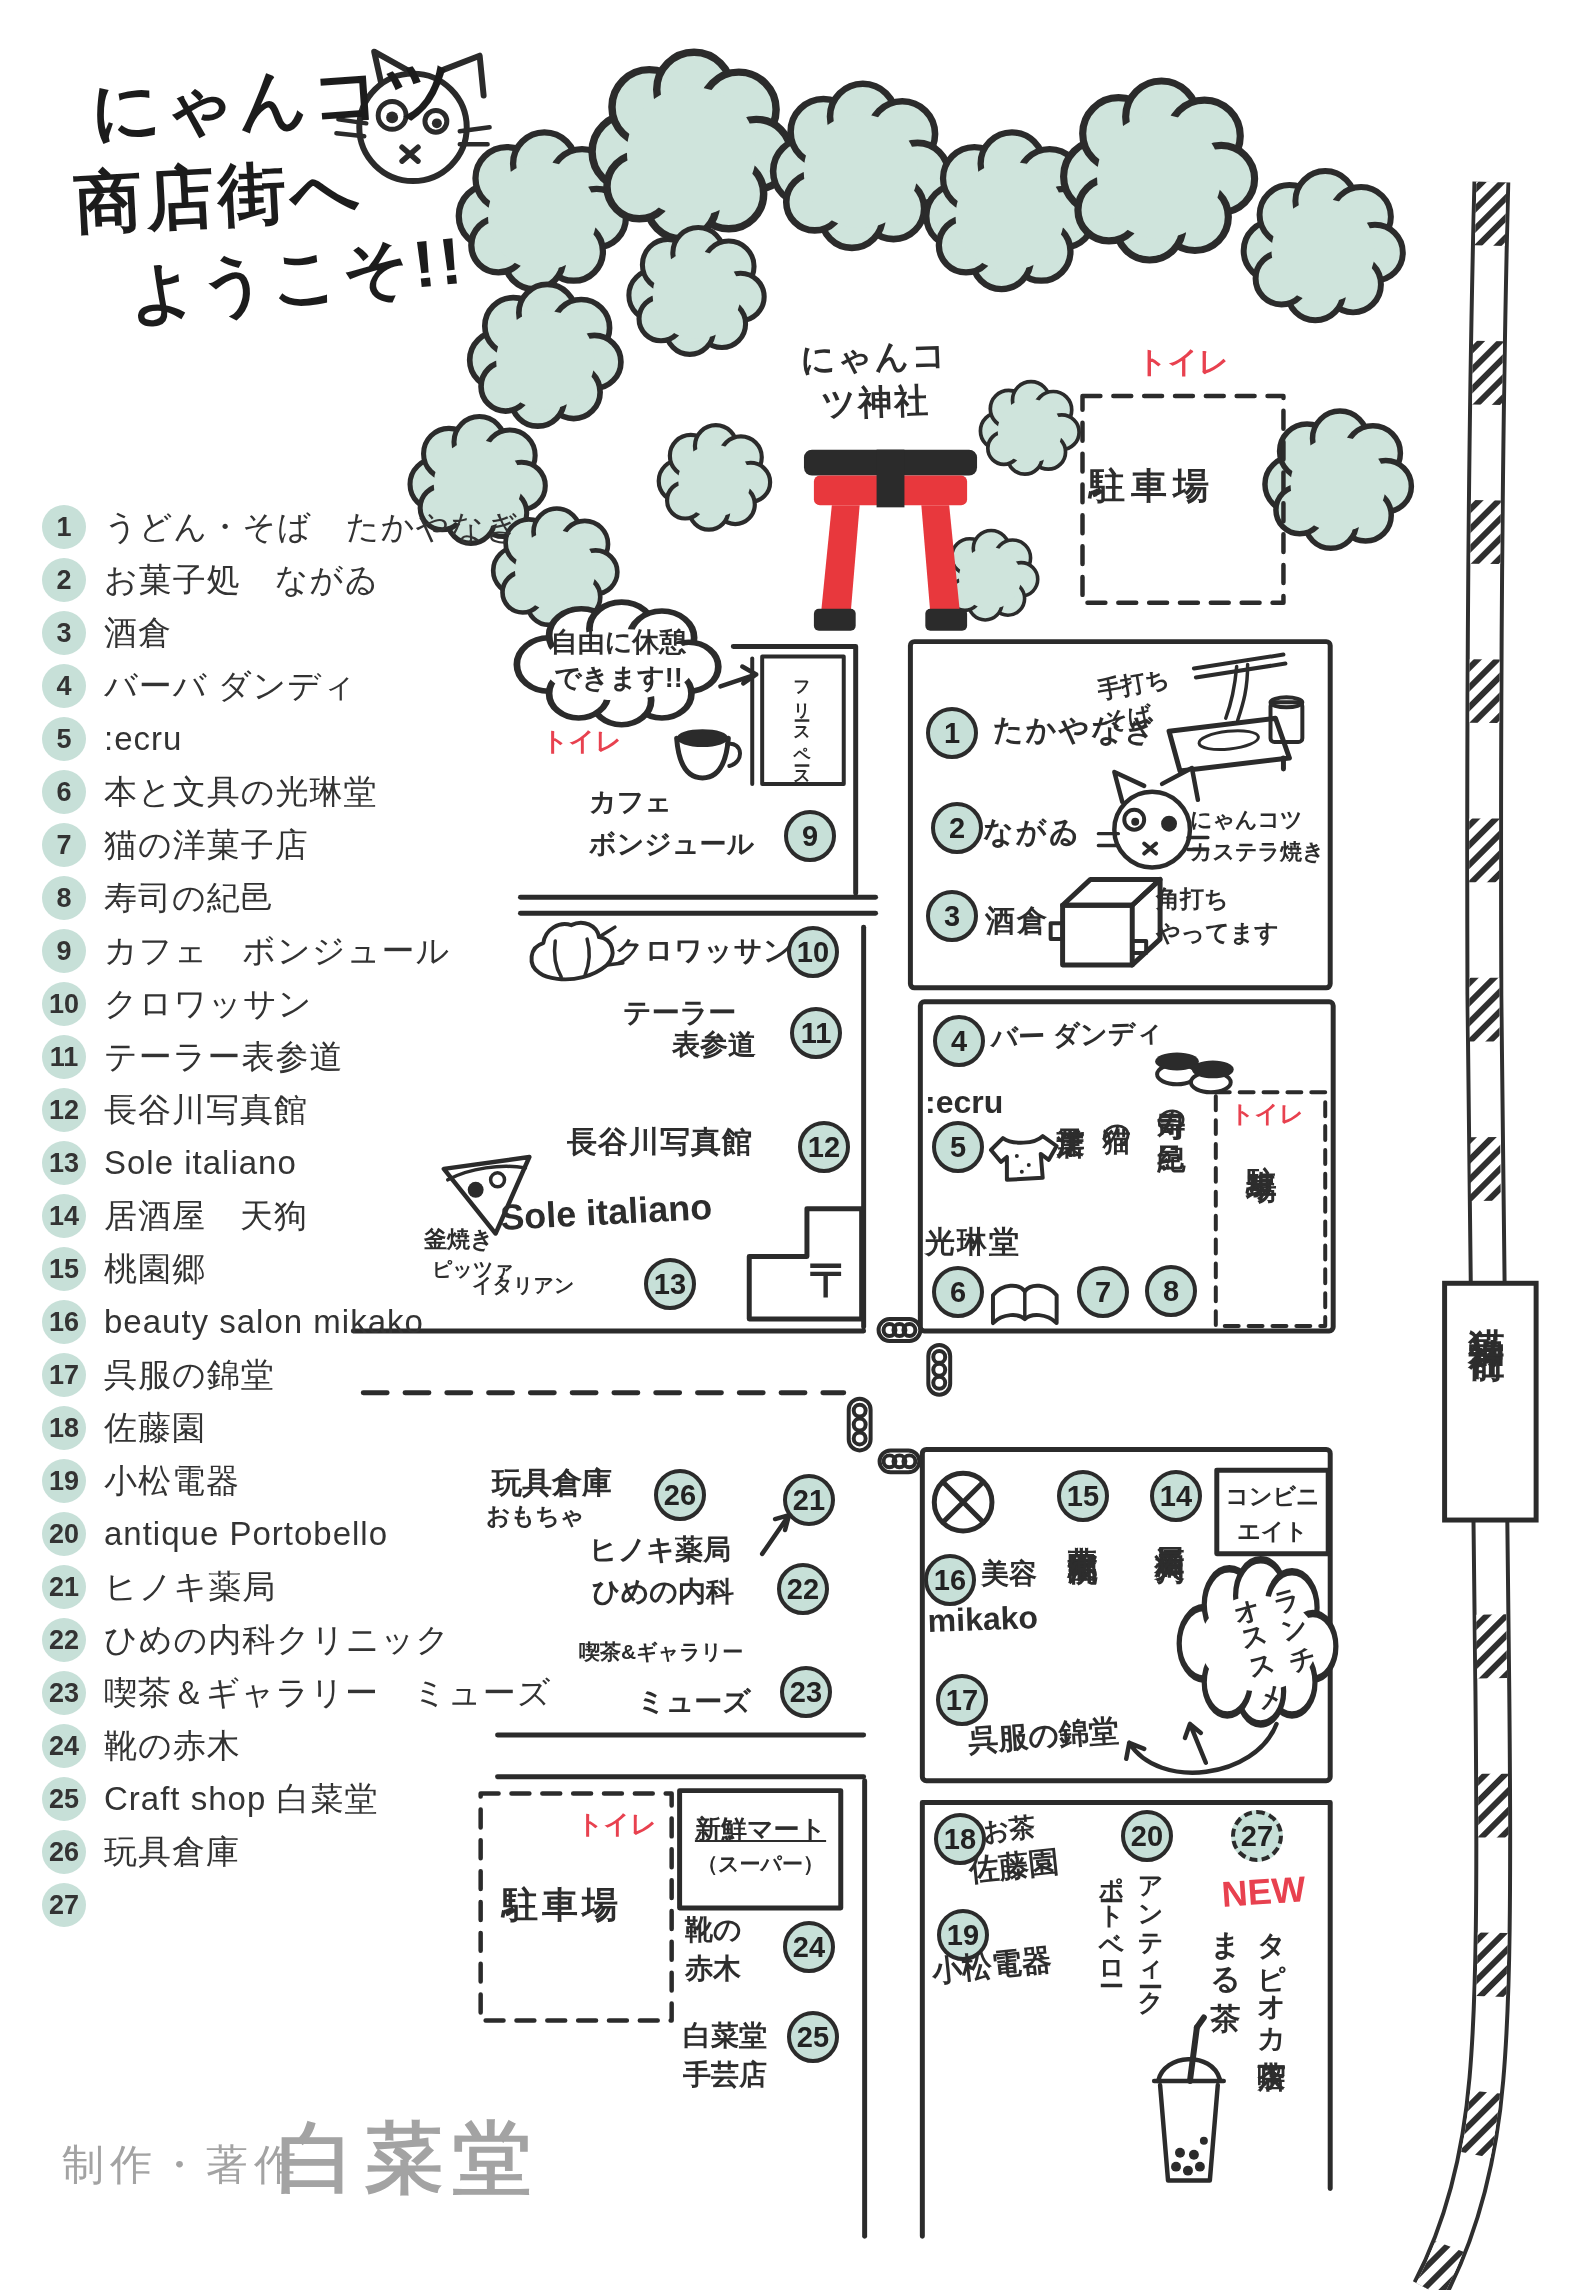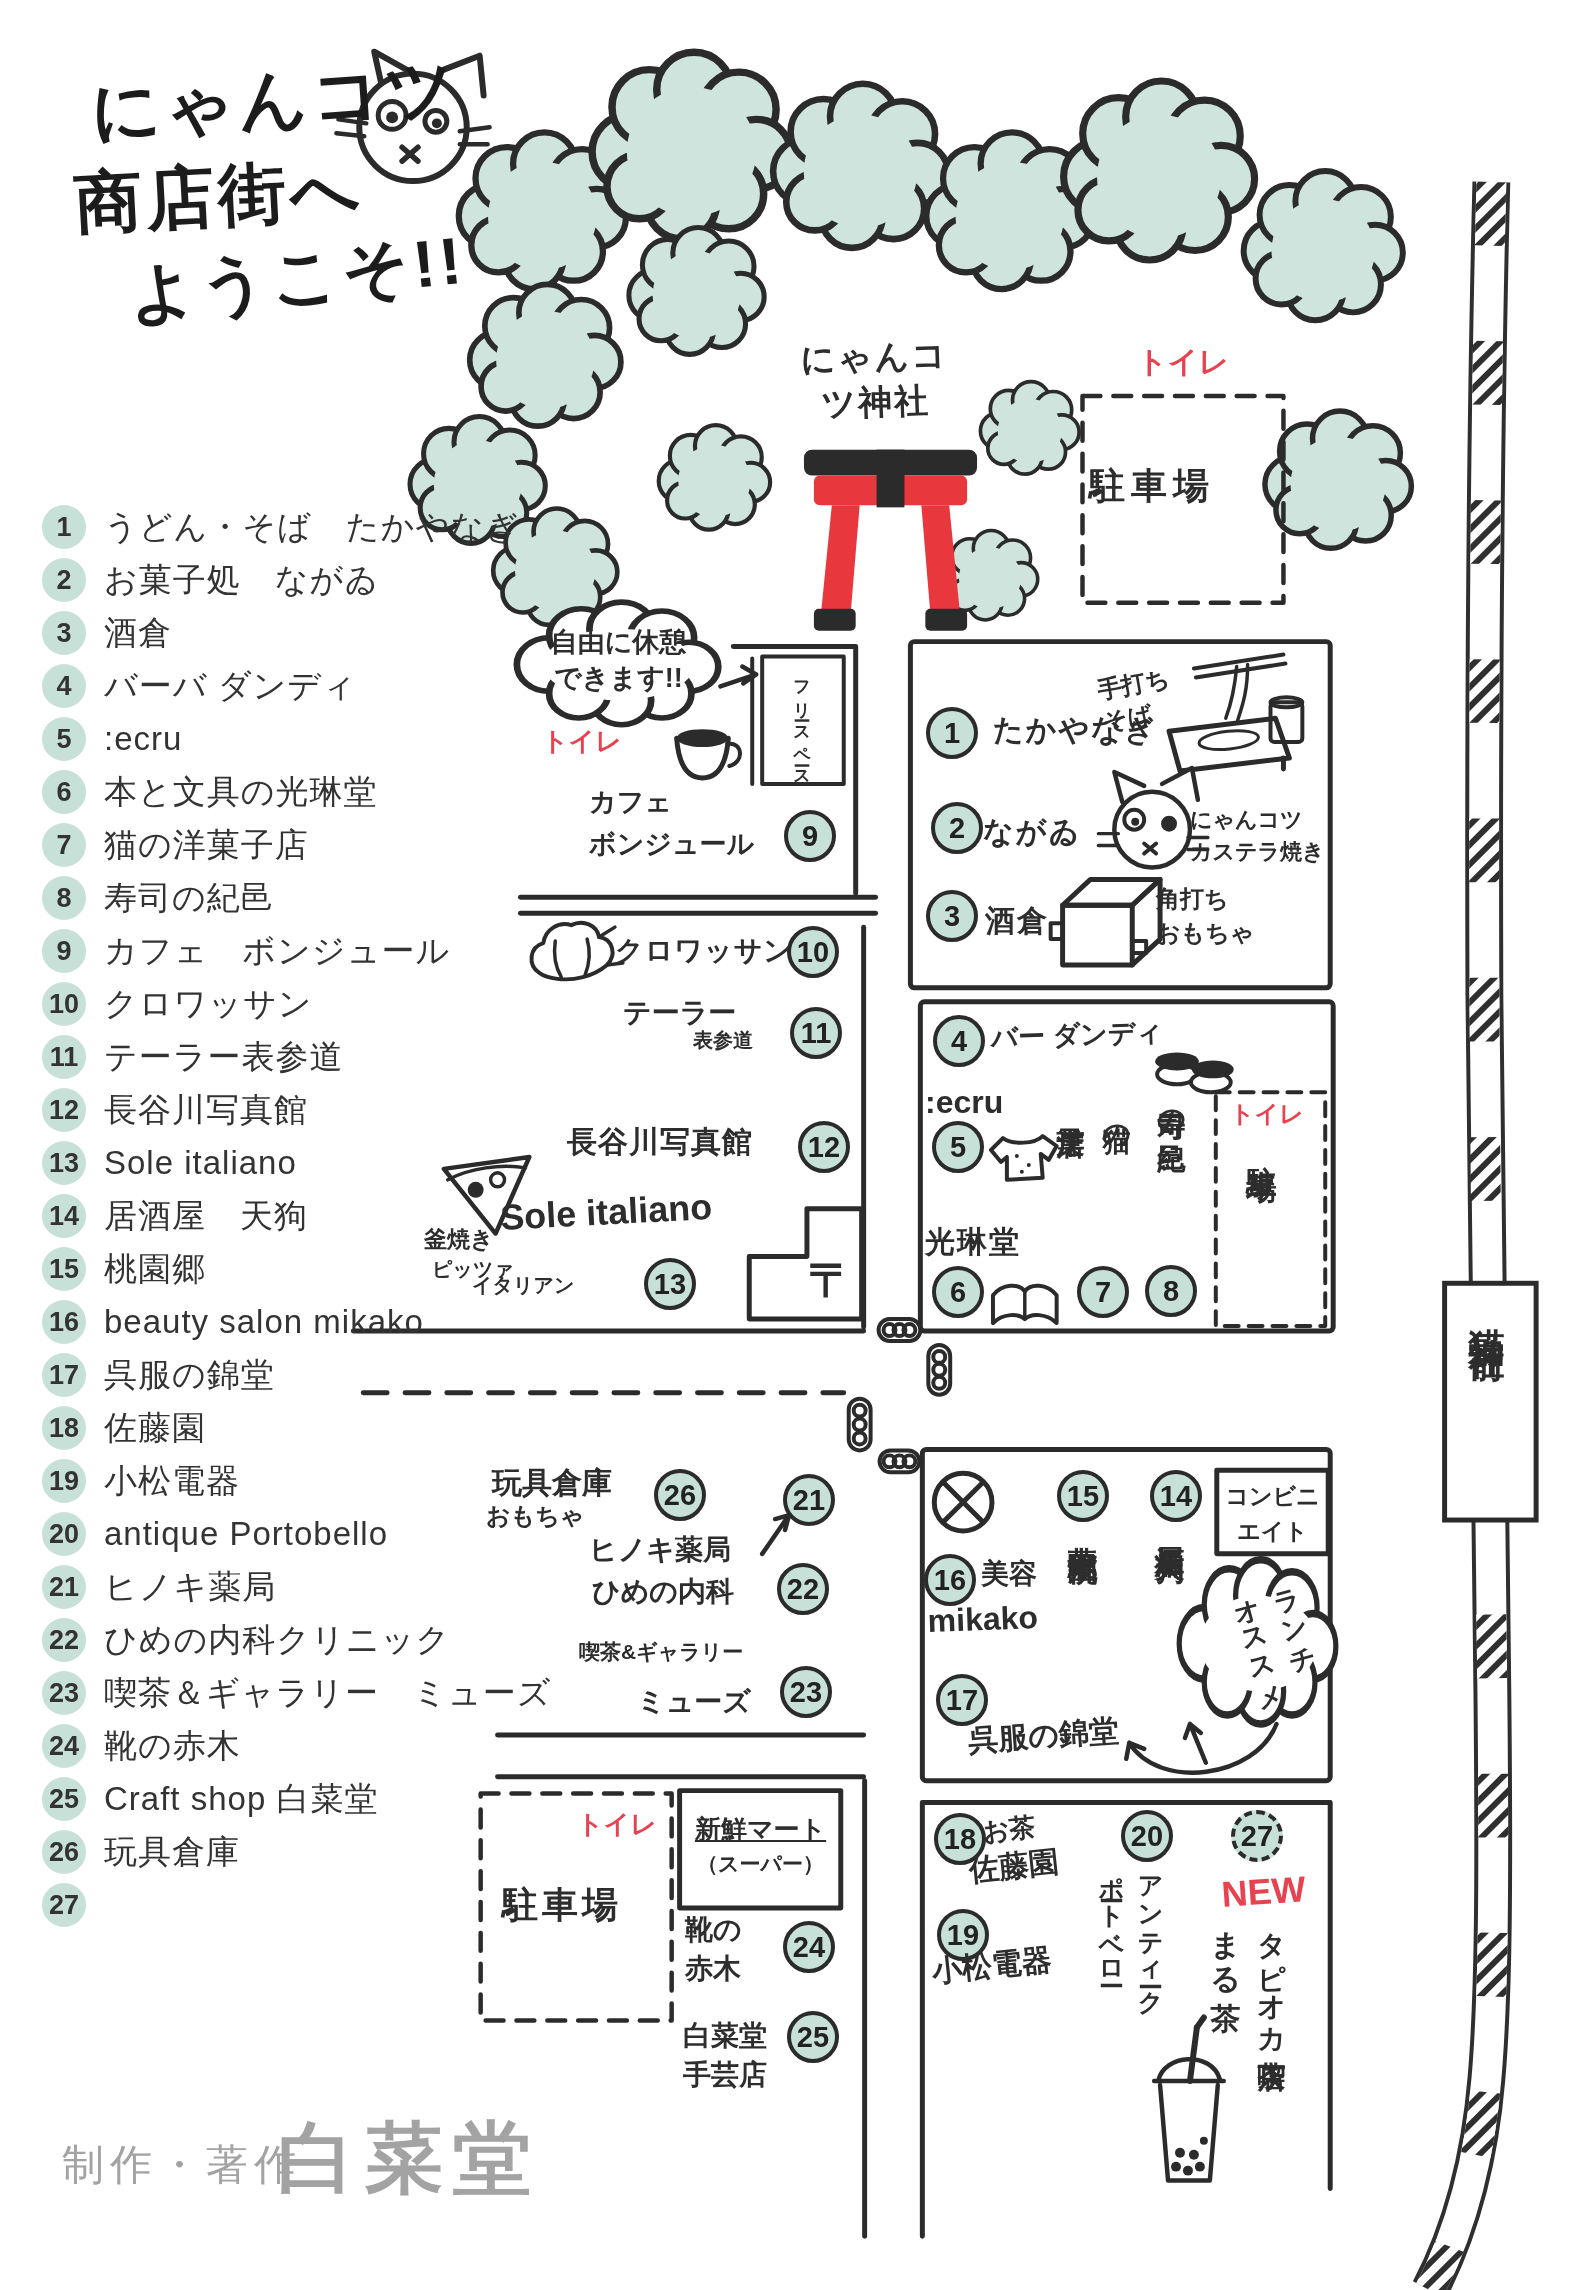--- a/index.html
+++ b/index.html
@@ -390,42 +390,42 @@
 <div class="lbl" style="left:993px;top:710px;font-size:30px;letter-spacing:2px;">たかやなぎ</div>
 <div class="lbl pre" style="left:1095px;top:675px;font-size:24px;transform:rotate(-10deg);">手打ち
 そば</div>
 <div class="mc" style="left:931px;top:802px;">2</div>
 <div class="lbl" style="left:983px;top:812px;font-size:30px;letter-spacing:2px;">ながゐ</div>
 <div class="lbl pre" style="left:1190px;top:804px;font-size:22px;line-height:1.45;">にゃんコツ
 カステラ焼き</div>
 <div class="mc" style="left:926px;top:890px;">3</div>
 <div class="lbl" style="left:985px;top:901px;font-size:30px;letter-spacing:2px;">酒倉</div>
 <div class="lbl pre" style="left:1156px;top:882px;font-size:24px;line-height:1.4;">角打ち
-おもちゃ</div>
+やってます</div>
 
 <div class="mc" style="left:933px;top:1015px;">4</div>
 <div class="lbl" style="left:990px;top:1021px;font-size:27px;transform:rotate(-2deg);">バー ダンディ</div>
 <div class="lbl" style="left:925px;top:1081px;font-size:32px;">:ecru</div>
 <div class="mc" style="left:932px;top:1121px;">5</div>
 <div class="vpair" style="left:1051px;top:1106px;">
   <span style="font-size:28px;">猫の</span>
   <span style="font-size:28px;">洋菓子店</span>
 </div>
 <div class="lbl v" style="left:1152px;top:1091px;height:169px;font-size:28px;">寿司の紀邑</div>
 <div class="lbl" style="left:925px;top:1222px;font-size:30px;letter-spacing:2px;">光琳堂</div>
 <div class="mc" style="left:932px;top:1266px;">6</div>
 <div class="mc" style="left:1077px;top:1266px;">7</div>
 <div class="mc" style="left:1145px;top:1265px;">8</div>
 <div class="lbl red" style="left:1230px;top:1098px;font-size:24px;">トイレ</div>
 <div class="lbl v" style="left:1242px;top:1142px;height:129px;font-size:30px;letter-spacing:4px;">駐車場</div>
 
 <div class="lbl" style="left:615px;top:933px;font-size:28px;letter-spacing:1px;">クロワッサン</div>
 <div class="mc" style="left:787px;top:926px;">10</div>
 <div class="lbl" style="left:623px;top:995px;font-size:28px;">テーラー</div>
-<div class="lbl" style="left:693px;top:1027px;font-size:20px;">表参道</div>
+<div class="lbl" style="left:672px;top:1027px;font-size:28px;">表参道</div>
 <div class="mc" style="left:790px;top:1007px;">11</div>
 <div class="lbl" style="left:567px;top:1122px;font-size:30px;letter-spacing:1px;">長谷川写真館</div>
 <div class="mc" style="left:798px;top:1121px;">12</div>
 <div class="lbl" style="left:499px;top:1194px;font-size:36px;transform:rotate(-3deg);">Sole italiano</div>
 <div class="lbl" style="left:424px;top:1224px;font-size:23px;">釜焼き</div>
 <div class="lbl" style="left:432px;top:1256px;font-size:20px;">ピッツァ</div>
 <div class="lbl" style="left:472px;top:1252px;font-size:20px;margin-top:20px;">イタリアン</div>
 <div class="mc" style="left:644px;top:1258px;">13</div>
 <div class="lbl" style="left:808px;top:1250px;font-size:46px;">〒</div>
 

